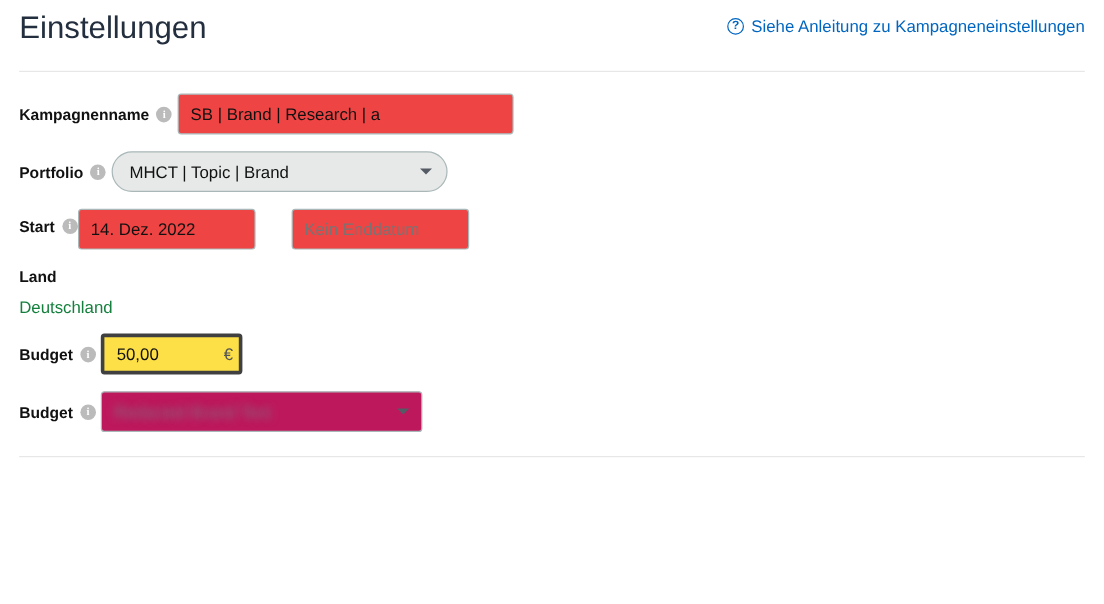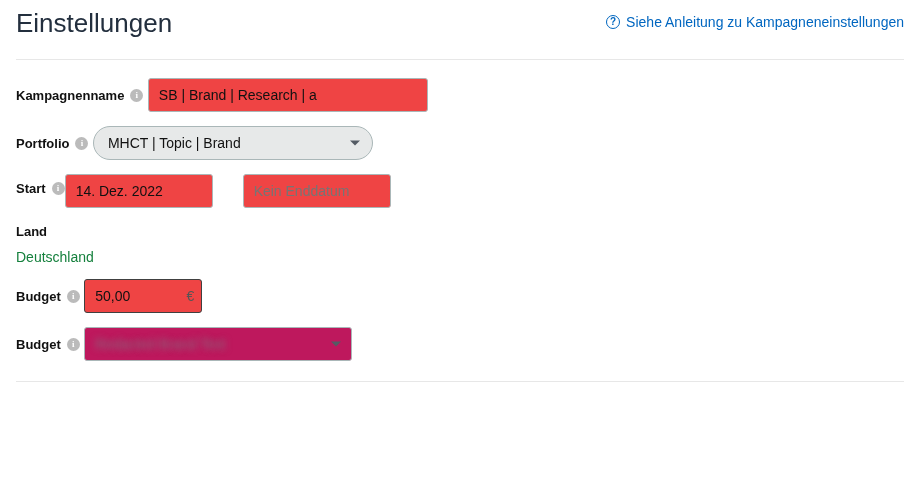--- a/index.html
+++ b/index.html
@@ -110,26 +110,26 @@
     .static-text { font-size: 14px; color: #15803d; margin-top: 4px; }
     .budget-row { display: inline-flex; align-items: center; gap: 8px; }
     .budget-input-wrap {
       position: relative;
       display: inline-flex;
       align-items: center;
     }
     .budget-input {
       width: 118px;
       height: 34px;
-      border: 1px solid #404040;
+      border: 3px solid #404040;
       border-radius: 3px;
       padding: 0 24px 0 10px;
       font-size: 14px;
       color: #111;
-      background: #ef4444;
+      background: #fde047;
       outline: none;
     }
     .currency {
       position: absolute;
       right: 8px;
       font-size: 14px;
       color: #555;
       pointer-events: none;
     }
     .brand-select {

